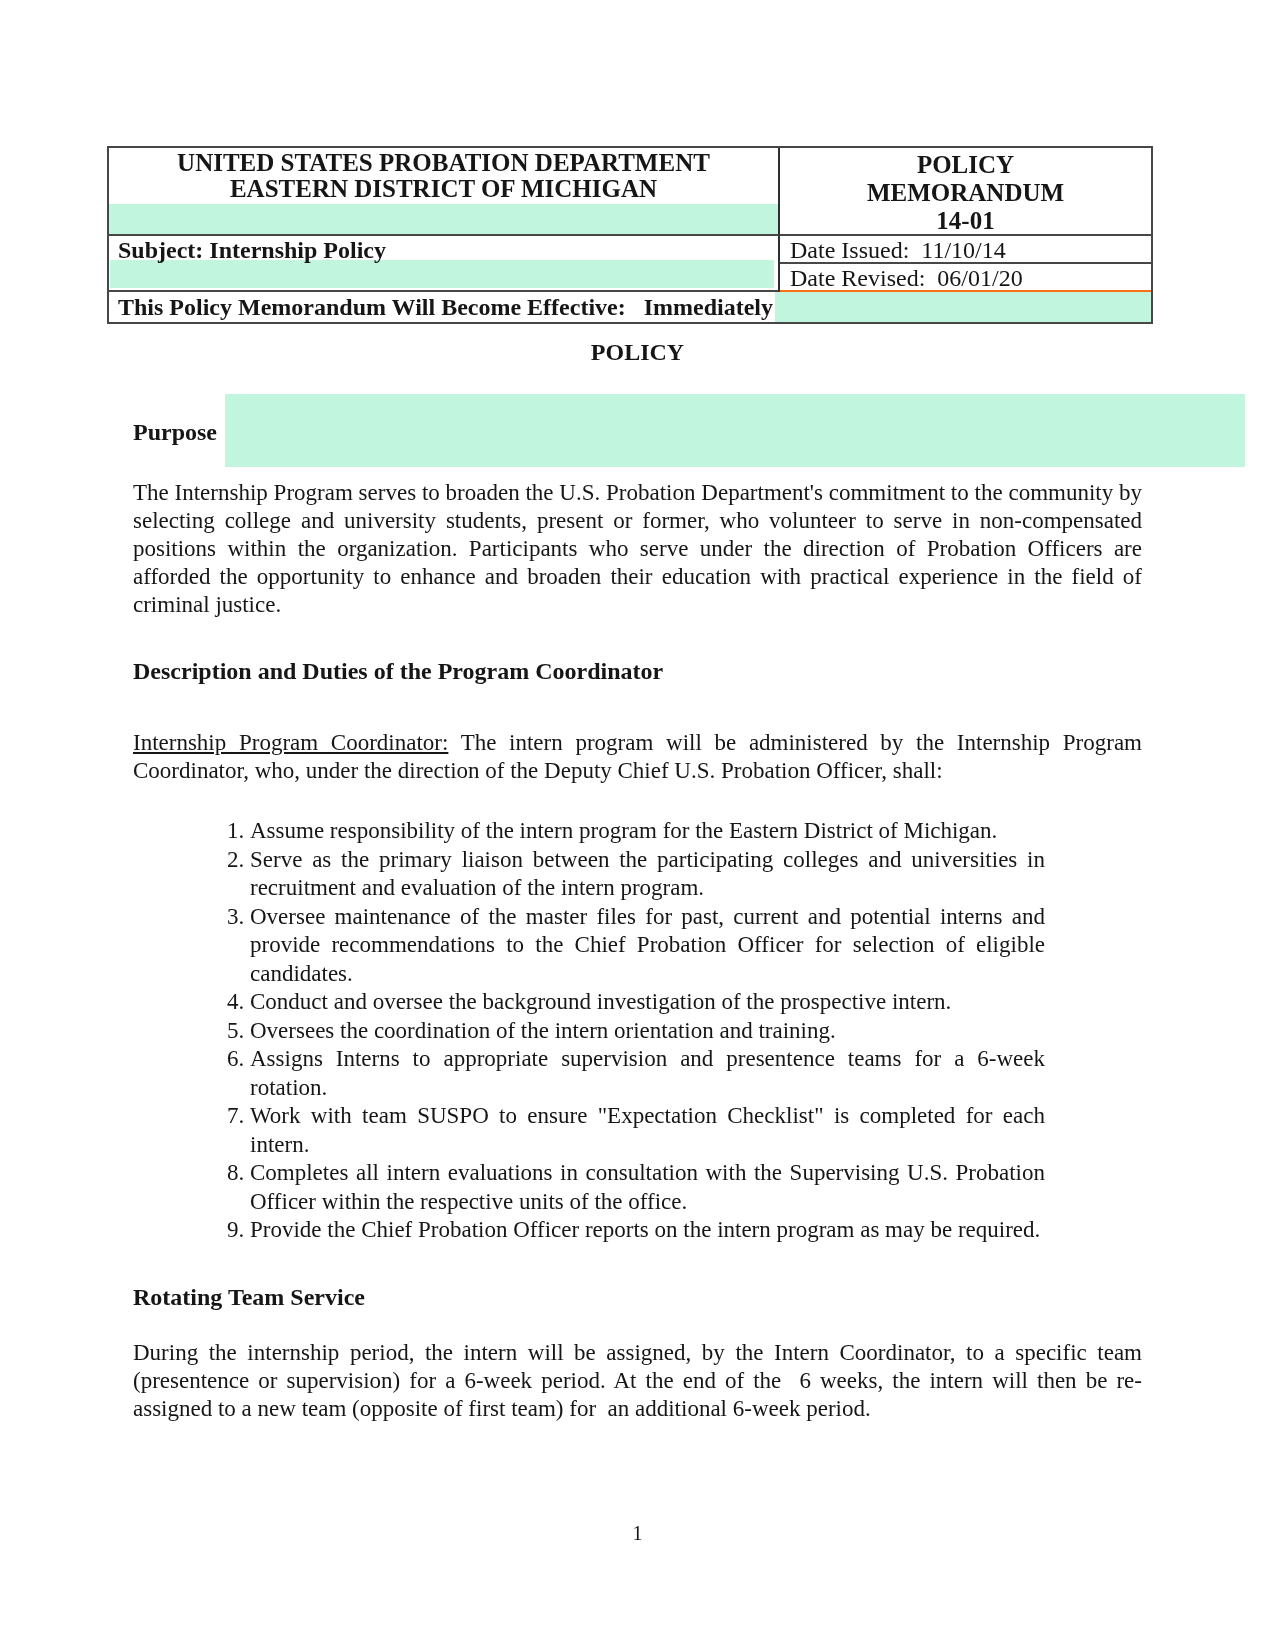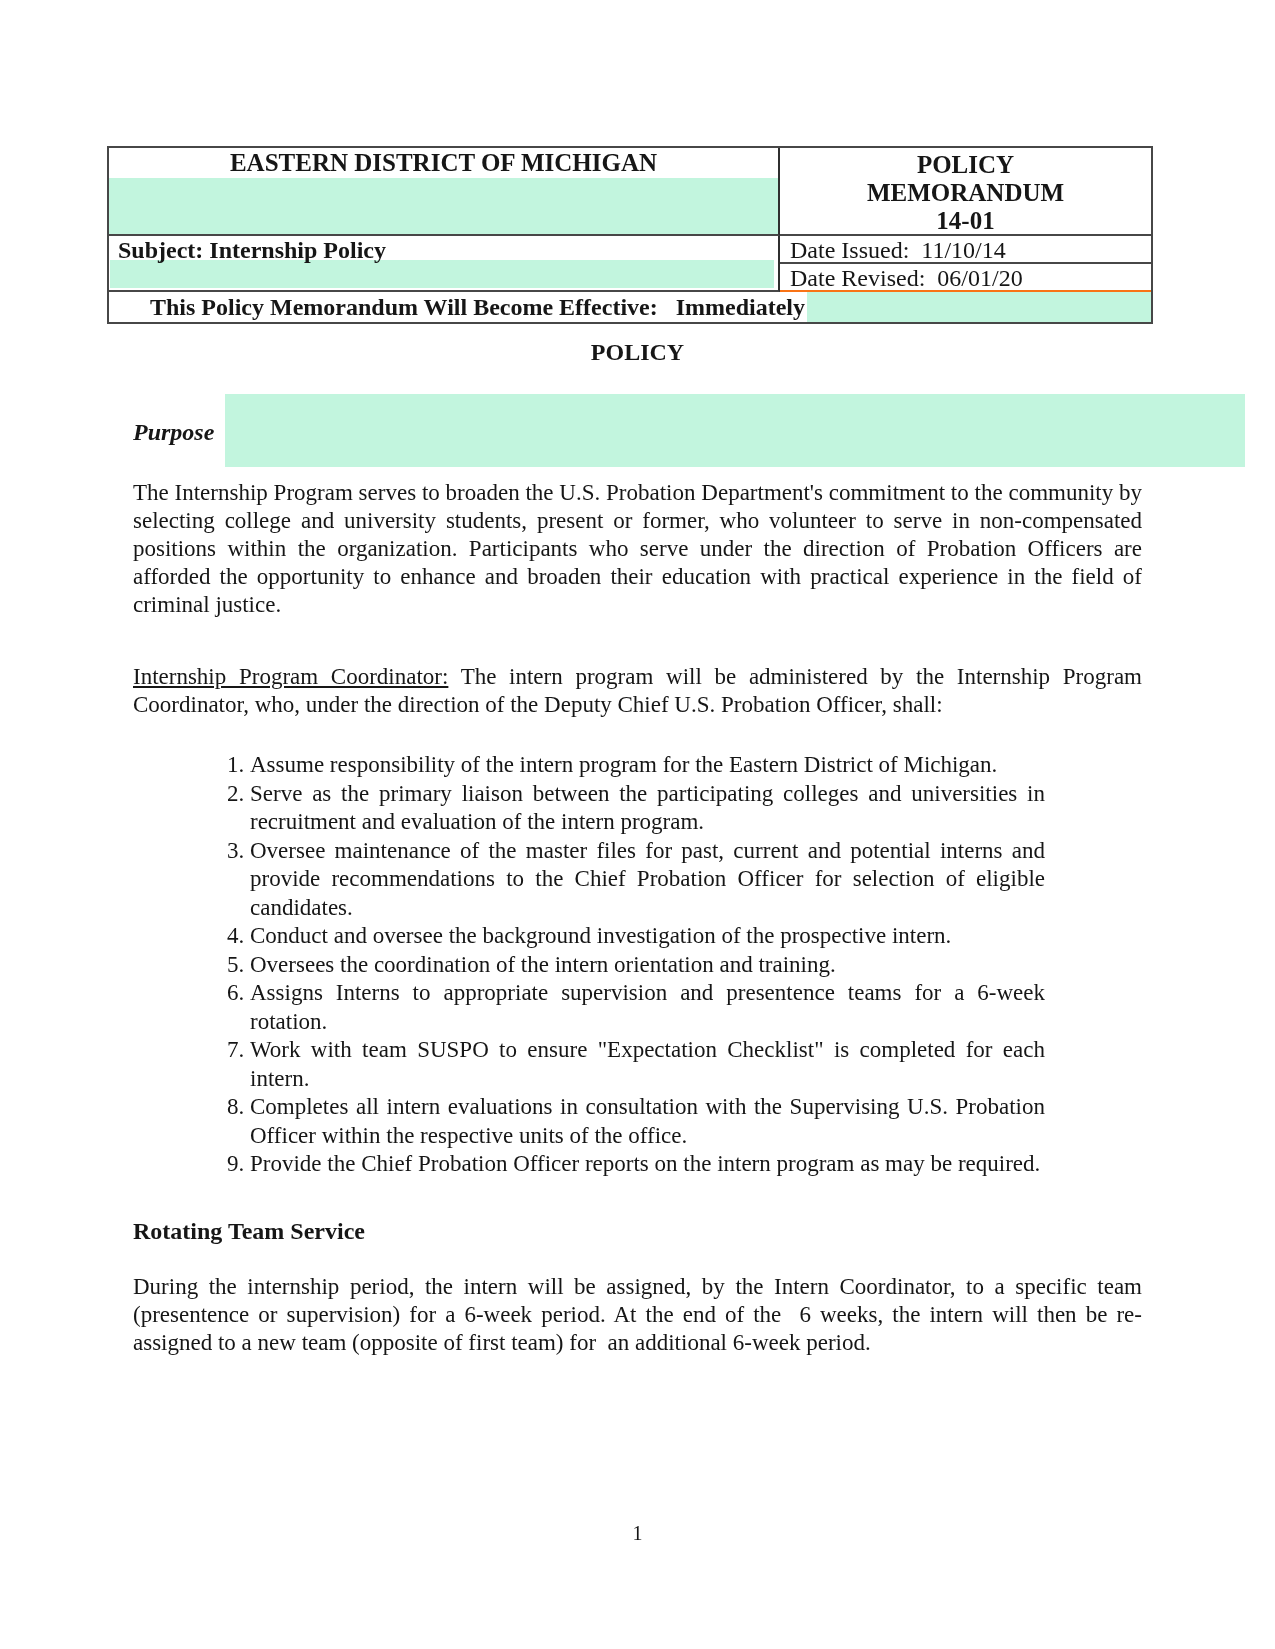--- a/index.html
+++ b/index.html
@@ -46,36 +46,36 @@
   .subject-bar { position:absolute; z-index:1; left:1px; right:4px; bottom:2px; height:28px; }
   .cell-date {
     grid-column:2;
     font-weight:normal; font-size:24px; line-height:26px; padding:1px 0 0 10px;
   }
   .cell-date-issued { grid-row:2; border-bottom:2px solid #474747; }
   .cell-date-revised { grid-row:3; border-bottom:2px solid #f97316; }
   .cell-effective {
     grid-column:1 / 3; grid-row:4;
     display:flex; align-items:stretch;
-    font-weight:bold; font-size:24px; line-height:28px;padding-left:32px;
+    font-weight:bold; font-size:24px; line-height:28px;
   }
   .effective-text { padding:1px 2px 0 9px; white-space:pre-wrap; }
   .effective-bar { flex:1; }
 
   .green { background:#c2f5de; }
 
   
   .content {
     position:absolute; left:133px; top:330px; width:1009px;
     font-size:23px; line-height:28px;
   }
   .policy-heading {
     text-align:center; font-weight:bold; font-size:24px; margin-top:8px;
   }
-  .purpose-row { position:relative; height:73px; margin-top:28px;font-style:italic; }
+  .purpose-row { position:relative; height:73px; margin-top:28px; }
   .purpose-bar { position:absolute; left:92px; top:0; width:1020px; height:73px; }
   .purpose-label {
     position:absolute; left:0; top:24px; font-weight:bold; font-size:24px;
   }
   .para { text-align:justify; margin-top:12px; }
   .section-heading { font-weight:bold; font-size:24px; margin-top:38px; }
   .intro { text-align:justify; margin-top:44px; }
   .underlined { text-decoration:underline; }
   ol.duties {
     margin-top:32px;
@@ -95,20 +95,21 @@
 </style>
 </head>
 <body>
 
 <div class="page">
 
   <div class="hdr-table">
 
     <div class="cell cell-org">
       <div class="org-lines">
+        <div data-bind="header_table.org_line1">UNITED STATES PROBATION DEPARTMENT</div>
         <div data-bind="header_table.org_line2">EASTERN DISTRICT OF MICHIGAN</div>
       </div>
       <div class="org-bar green"></div>
     </div>
 
     <div class="cell cell-policy">
       <div data-bind="header_table.policy_line1">POLICY</div>
       <div data-bind="header_table.policy_line2">MEMORANDUM</div>
       <div data-bind="header_table.policy_number">14-01</div>
     </div>
@@ -137,20 +138,21 @@
 
     <div class="policy-heading" data-bind="policy_heading">POLICY</div>
 
     <div class="purpose-row">
       <div class="purpose-bar green"></div>
       <div class="purpose-label" data-bind="sections.purpose.heading">Purpose</div>
     </div>
 
     <p class="para" data-bind="sections.purpose.body">The Internship Program serves to broaden the U.S. Probation Department's commitment to the community by selecting college and university students, present or former, who volunteer to serve in non-compensated positions within the organization. Participants who serve under the direction of Probation Officers are afforded the opportunity to enhance and broaden their education with practical experience in the field of criminal justice.</p>
 
+    <div class="section-heading" data-bind="sections.duties.heading">Description and Duties of the Program Coordinator</div>
 
     <p class="intro"><span class="underlined" data-bind="sections.duties.intro_lead">Internship Program Coordinator:</span><span data-bind="sections.duties.intro_rest"> The intern program will be administered by the Internship Program Coordinator, who, under the direction of the Deputy Chief U.S. Probation Officer, shall:</span></p>
 
     <ol class="duties">
       <li data-bind="sections.duties.items.0">Assume responsibility of the intern program for the Eastern District of Michigan.</li>
       <li data-bind="sections.duties.items.1">Serve as the primary liaison between the participating colleges and universities in  recruitment and evaluation of the intern program.</li>
       <li data-bind="sections.duties.items.2">Oversee maintenance of the master files for past, current and potential interns and  provide recommendations to the Chief Probation Officer for selection of eligible  candidates.</li>
       <li data-bind="sections.duties.items.3">Conduct and oversee the background investigation of the prospective intern.</li>
       <li data-bind="sections.duties.items.4">Oversees the coordination of the intern orientation and training.</li>
       <li data-bind="sections.duties.items.5">Assigns Interns to appropriate supervision and presentence teams for a 6-week rotation.</li>

